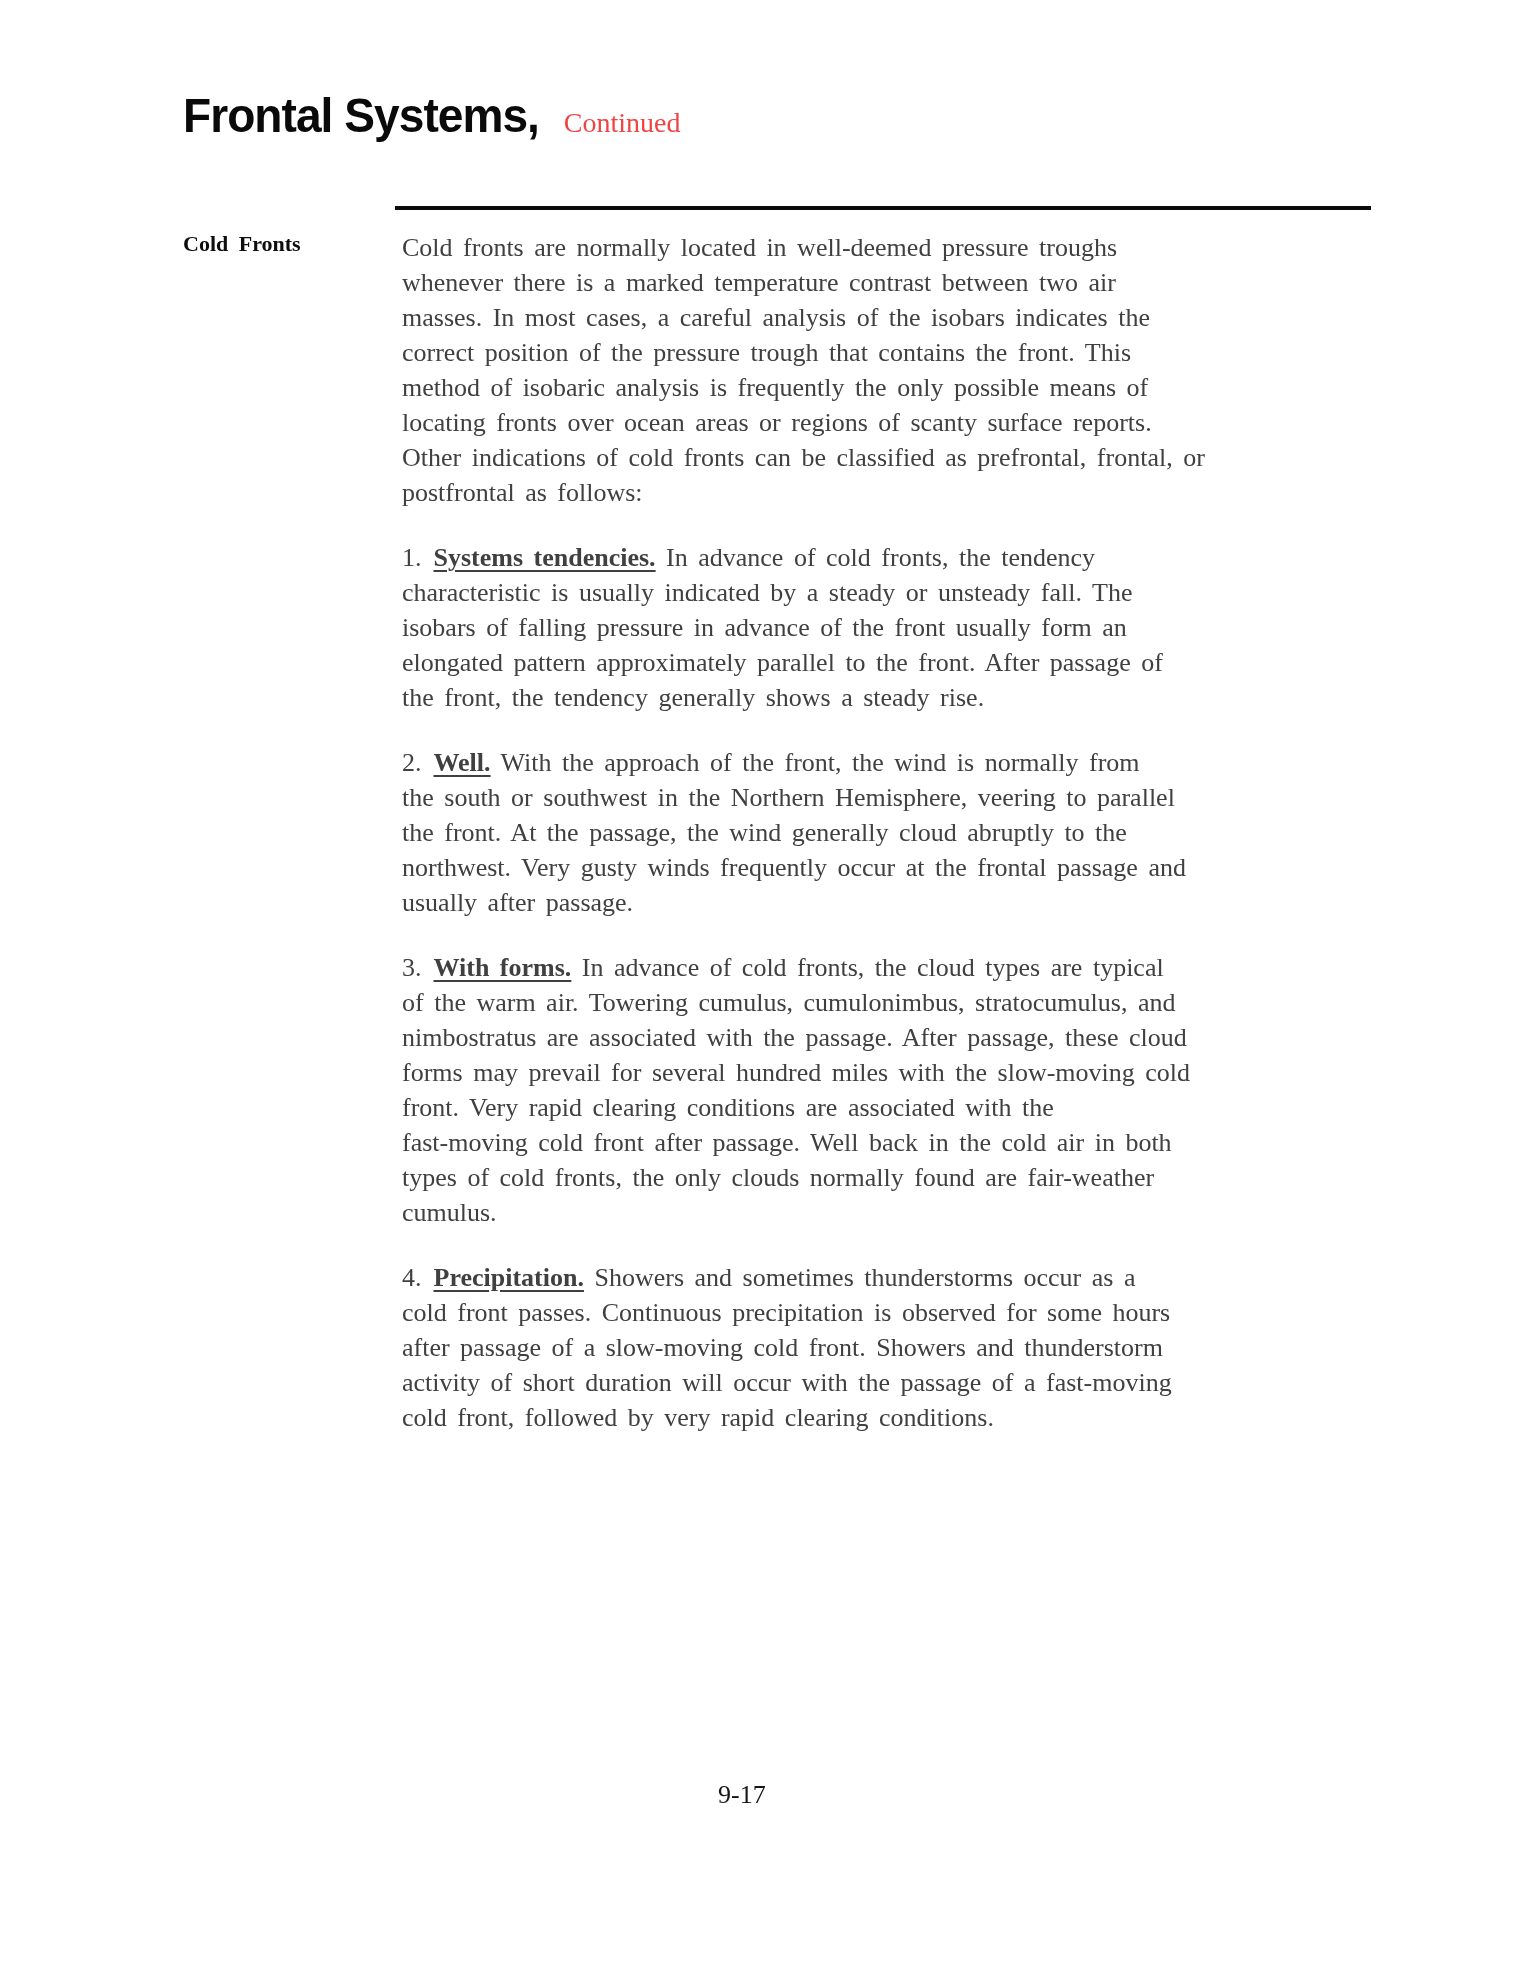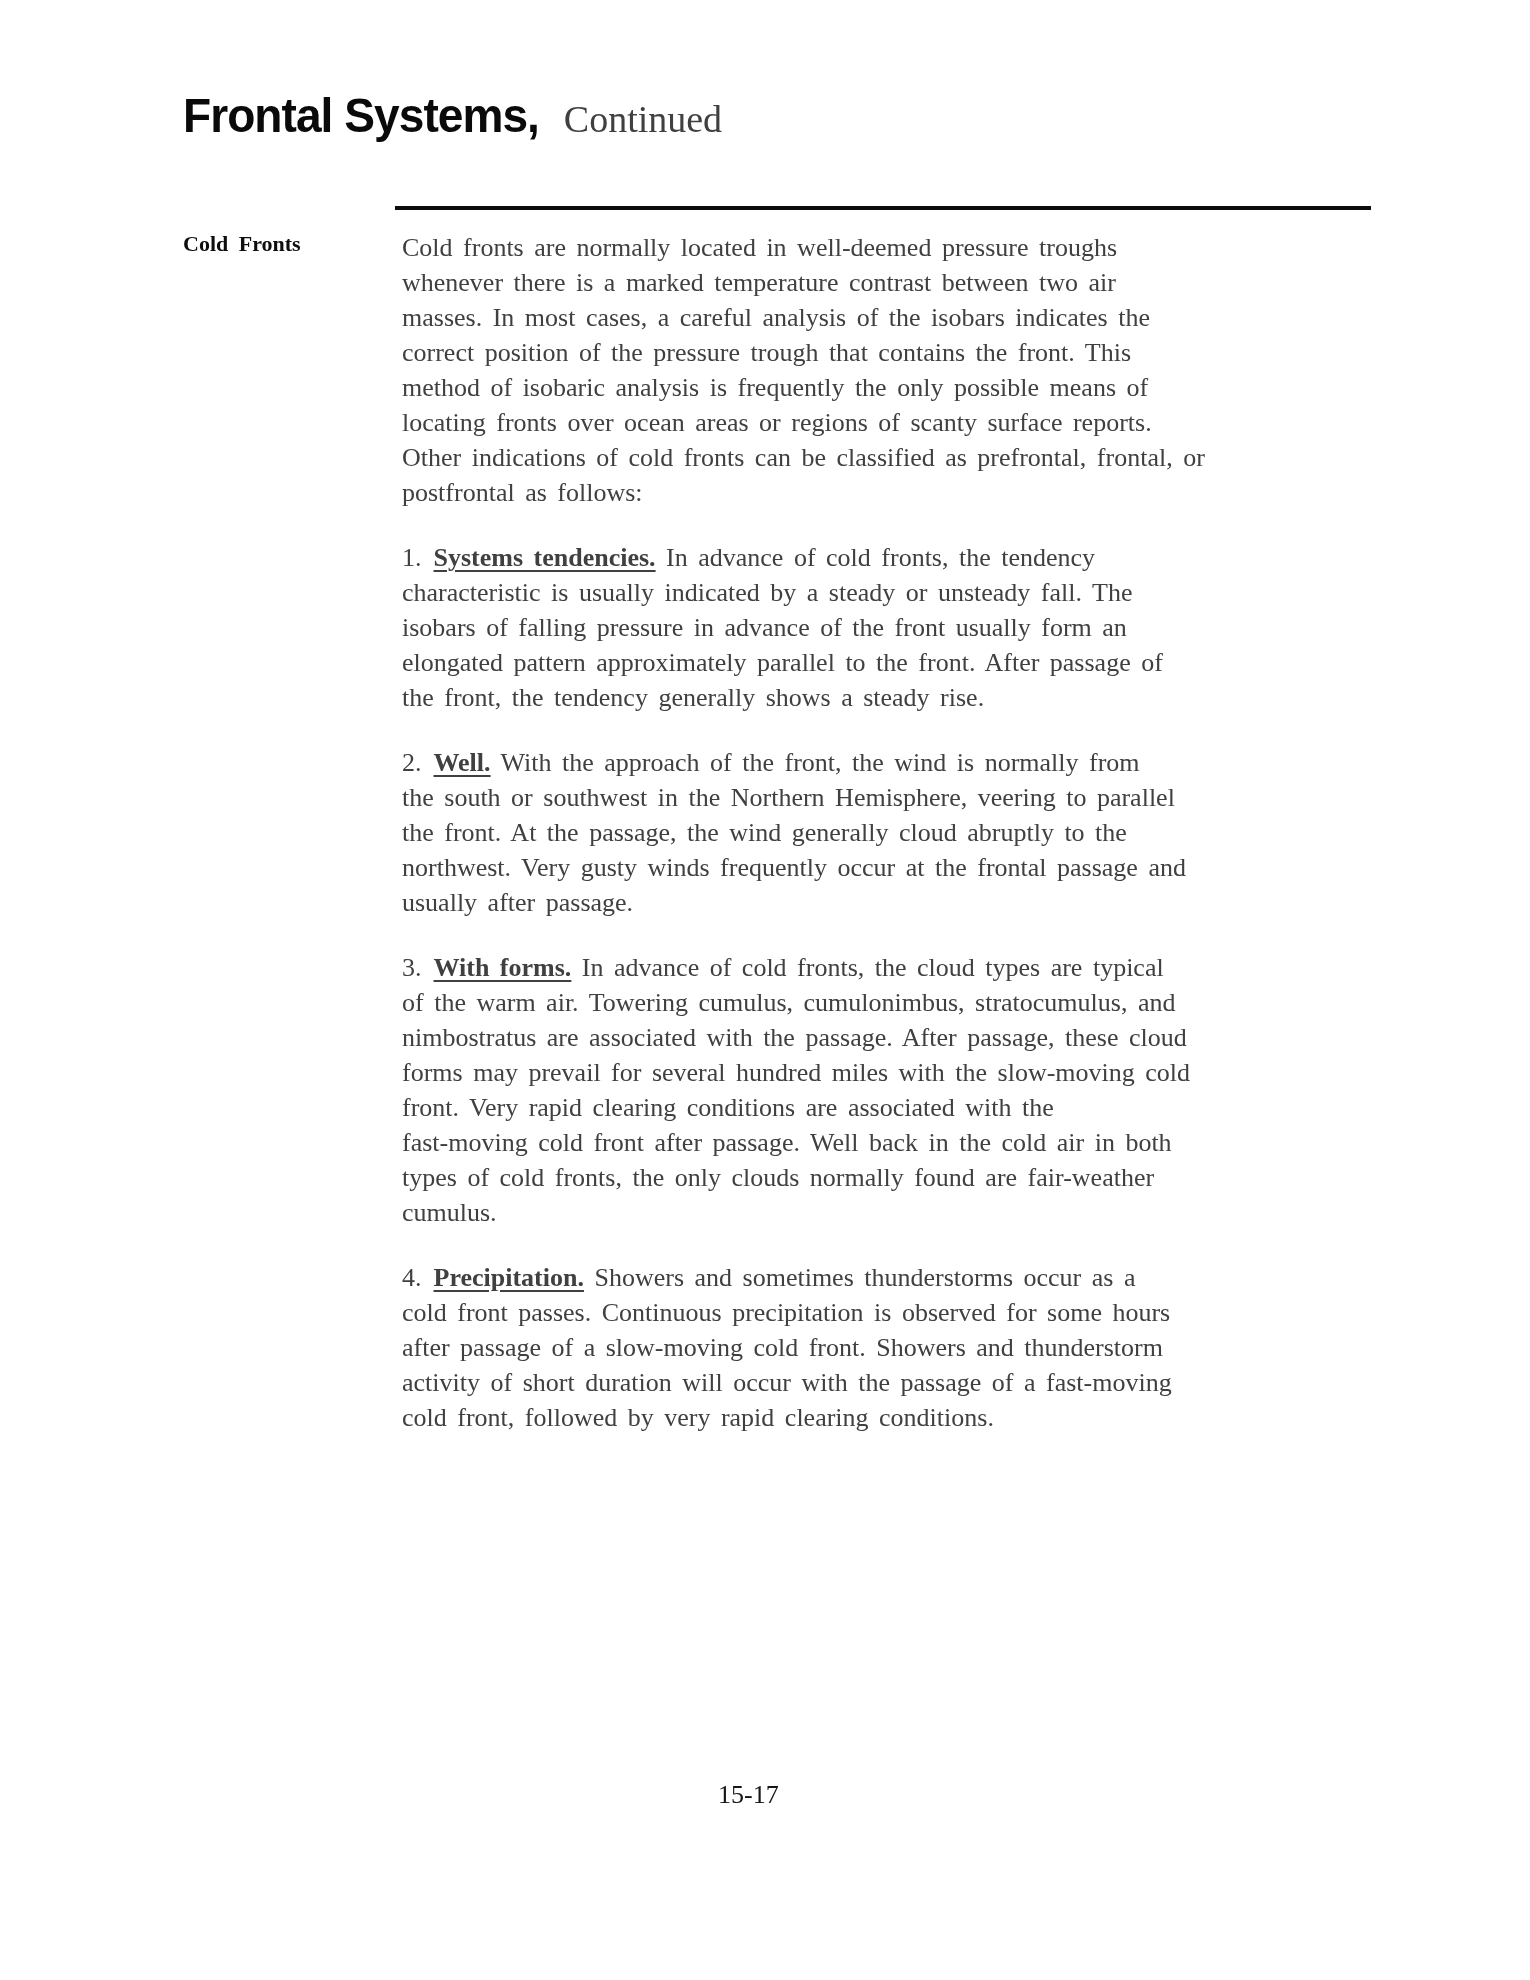--- a/index.html
+++ b/index.html
@@ -25,23 +25,23 @@
     font-weight: 700;
     font-size: 48px;
     letter-spacing: -1px;
     display: inline-block;
     transform: scaleX(0.96);
     transform-origin: left bottom;
     color: #0a0a0a;
   }
   .t-cont {
     font-family: "Liberation Serif", serif;
-    font-size: 38px;
+    font-size: 28px;
     margin-left: 10px;
-    color: #404040;
+    color: #ef4444;
   }
   .rule {
     position: absolute;
     left: 395px;
     top: 206px;
     width: 976px;
     height: 4px;
     background: #0c0c0c;
   }
   .side-label {
@@ -125,15 +125,15 @@
 types of cold fronts, the only clouds normally found are fair-weather
 cumulus.</span></p>
 
     <p class="item"><span class="num">4.</span><span class="term">Precipitation.</span><span class="itext"> Showers and sometimes thunderstorms occur as a
 cold front passes. Continuous precipitation is observed for some hours
 after passage of a slow-moving cold front. Showers and thunderstorm
 activity of short duration will occur with the passage of a fast-moving
 cold front, followed by very rapid clearing conditions.</span></p>
   </div>
 
-  <div class="page-footer"><span>15-17</span></div>
+  <div class="page-footer"><span>9-17</span></div>
 
 </div>
 
 </body></html>

